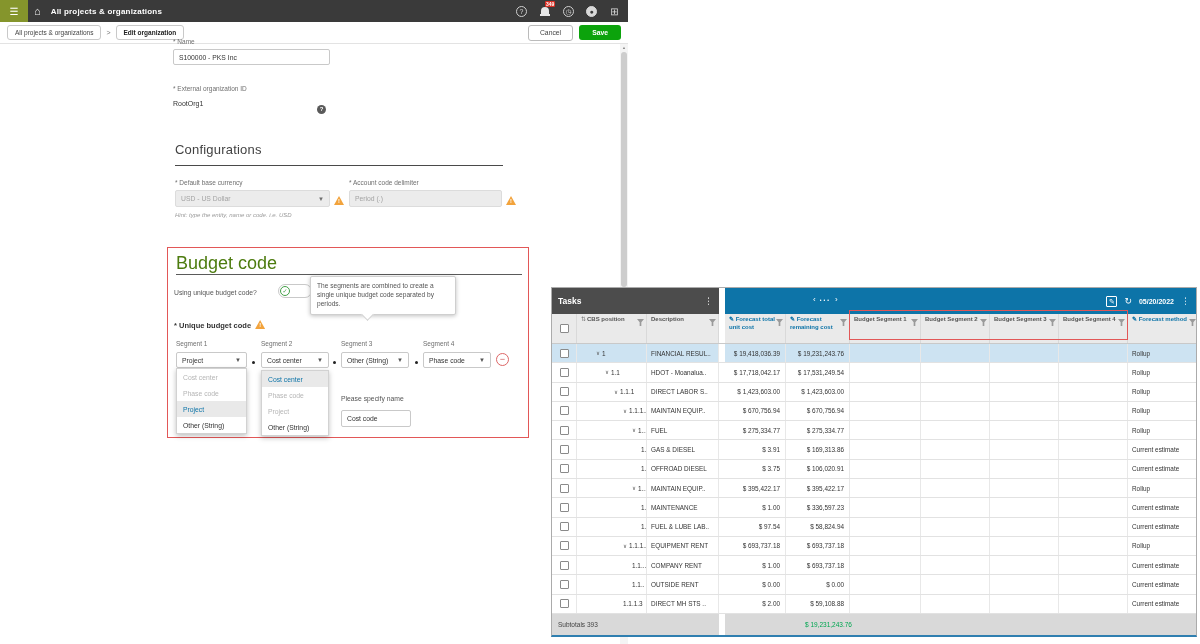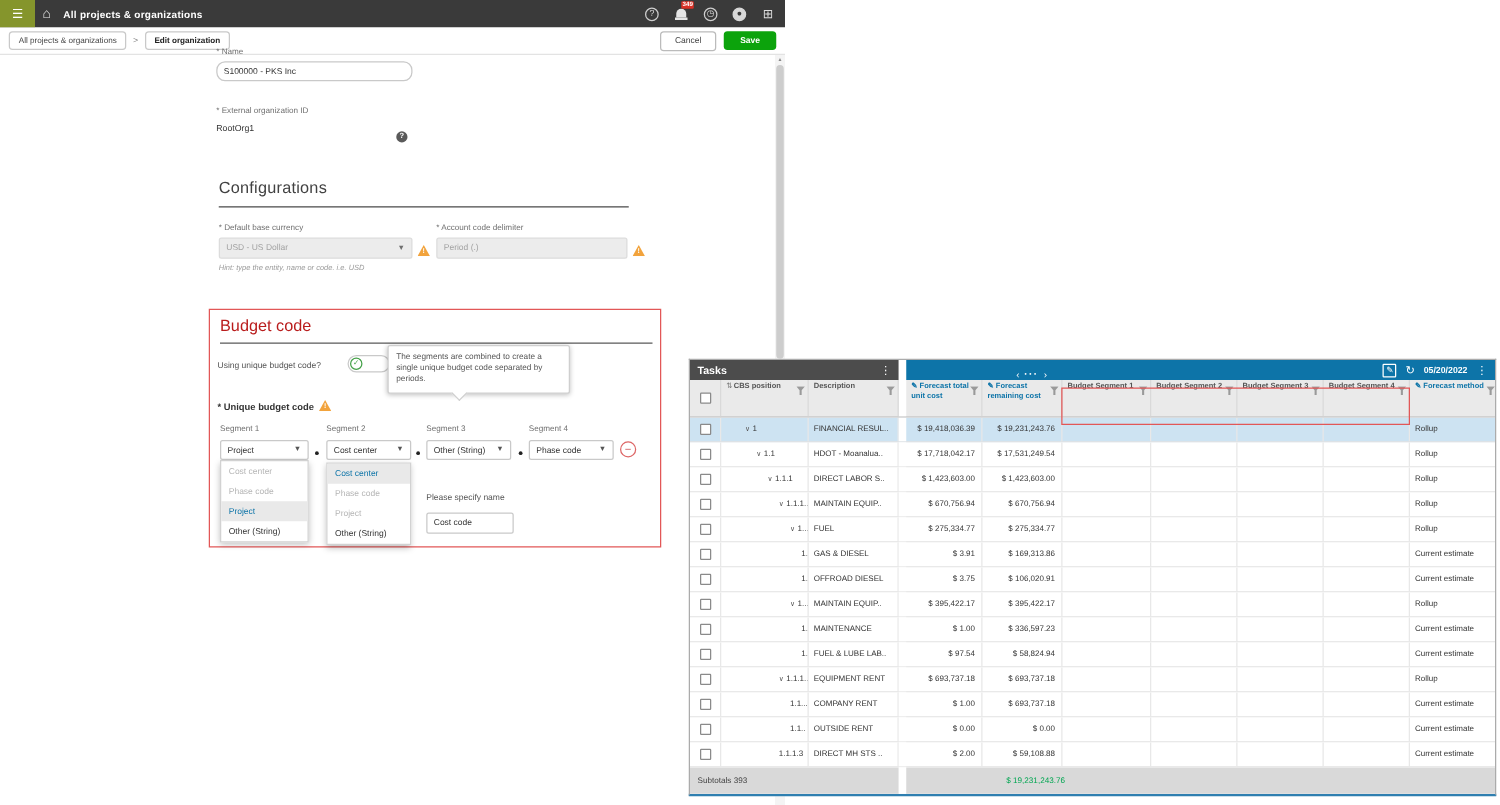--- a/index.html
+++ b/index.html
@@ -32,21 +32,21 @@
   .btn-save { border:none; border-radius:3px; background:#0ca30c; font-size:6.8px; color:#fff; font-weight:bold; padding:4px 13px; cursor:pointer; }
 
   .v-scroll { position:absolute; right:0; top:44px; width:8px; height:600px; background:#f4f4f4; z-index:1; }
   .v-scroll .arr { position:absolute; top:1px; left:1px; width:6px; text-align:center; font-size:4px; color:#888; }
   .v-scroll .thumb { position:absolute; top:8px; left:1px; width:6px; height:235px; background:#cdcdcd; border-radius:3px; }
 
   
   .flabel { font-size:6.5px; color:#6f6f6f; }
   .tinput { border:1px solid #c9c9c9; border-radius:2px; background:#fff; font-size:6.8px; color:#333; padding:0 5px; height:16px; width:100%; font-family:"Liberation Sans", sans-serif; }
   .fgroup { position:absolute; }
-  .fgroup .tinput { margin-top:4px;border-radius:7px; }
+  .fgroup .tinput { margin-top:4px; }
   .g-name { left:173px; top:38px; width:157px; }
   .g-desc { left:348px; top:38px; width:155px; }
   .ext-label { position:absolute; left:173px; top:85px; }
   .ext-value { position:absolute; left:173px; top:100px; font-size:7px; color:#333; }
   .help-circle { position:absolute; left:317px; top:105px; width:9px; height:9px; border-radius:50%; background:#5a5a5a; color:#fff; font-size:6px; font-weight:bold; text-align:center; line-height:9px; }
 
   .section-h { position:absolute; font-size:13px; color:#424242; letter-spacing:.2px; }
   .h-config { left:175px; top:142px; }
   .rule { position:absolute; height:1px; background:#4a4a4a; }
   .rule-config { left:175px; top:165px; width:328px; }
@@ -57,21 +57,21 @@
   .dis-field .caret { margin-left:auto; color:#6f6f6f; font-size:6px; }
   .warn { position:absolute; width:10px; height:9px; }
   .warn .tri { position:absolute; inset:0; background:#f2a33c; clip-path:polygon(50% 0,100% 100%,0 100%); }
   .warn .ex { position:absolute; inset:0; color:#fff; font-size:5.5px; font-weight:bold; text-align:center; line-height:11px; }
   .warn-cur { left:334px; top:196px; }
   .warn-delim { left:506px; top:196px; }
   .hint { position:absolute; left:175px; top:212px; font-size:6px; font-style:italic; color:#9a9a9a; }
 
   
   .budget-box { position:absolute; left:167px; top:247px; width:362px; height:191px; border:1.5px solid #e25757; background:#fff; }
-  .bb-h { position:absolute; left:8px; top:5px; font-size:13px; color:#b91c1c; }
+  .bb-h { position:absolute; left:8px; top:5px; font-size:18px; color:#4d7c0f; }
   .bb-rule { position:absolute; left:8px; top:26px; width:346px; height:1px; background:#5a5a5a; }
   .using-label { position:absolute; left:6px; top:41px; font-size:6.8px; color:#555; }
   .toggle { position:absolute; left:110px; top:36px; width:34px; height:14px; border:1px solid #c9c9c9; border-radius:8px; background:#fff; cursor:pointer; }
   .toggle .knob { position:absolute; left:1px; top:1px; width:10px; height:10px; border:1.5px solid #43a047; border-radius:50%; color:#43a047; font-size:6px; line-height:9px; text-align:center; }
   .tooltip { position:absolute; left:142px; top:28px; width:146px; border:1px solid #cfcfcf; border-radius:2px; background:#fff; box-shadow:0 1px 4px rgba(0,0,0,.25); font-size:6.6px; color:#555; padding:5px 6px; line-height:1.35; }
   .tooltip .tip-arrow { position:absolute; left:52px; bottom:-5px; width:9px; height:9px; background:#fff; border-right:1px solid #cfcfcf; border-bottom:1px solid #cfcfcf; transform:rotate(45deg); }
   .unique-label { position:absolute; left:6px; top:71px; font-size:7.5px; font-weight:bold; color:#333; }
   .warn-inline { position:relative; display:inline-block; width:10px; height:9px; top:1px; margin-left:4px; }
   .seg-label { position:absolute; top:92px; font-size:6.5px; color:#6f6f6f; }
   .seg-select { position:absolute; top:104px; height:16px; border:1px solid #c9c9c9; border-radius:2px; background:#fff; font-size:6.8px; color:#333; display:flex; align-items:center; padding:0 5px; cursor:pointer; }
@@ -83,21 +83,21 @@
   .opt.disabled { color:#b5b5b5; cursor:default; }
   .opt.selected { color:#0d74a8; background:#e9e9e9; }
   .list-1 { left:8px; top:120px; width:71px; }
   .list-2 { left:93px; top:122px; width:68px; }
   .specify-label { position:absolute; left:173px; top:147px; font-size:6.8px; color:#555; }
   .specify-input { position:absolute; left:173px; top:159px; width:70px; }
   .specify-input .tinput { height:17px; }
 
   
   .tasks-panel { position:absolute; left:551px; top:287px; width:646px; height:350px; background:#fff; border:1px solid #ababab; border-bottom:2px solid #2f7fb0; z-index:10; display:flex; flex-direction:column; }
-  .panel-head { height:16px; display:flex; flex:none; }
+  .panel-head { height:26px; display:flex; flex:none; }
   .ph-left { width:167px; background:#4c4c4c; color:#fff; display:flex; align-items:center; padding:0 6px; flex:none; }
   .ph-title { font-size:8.5px; font-weight:bold; }
   .ph-kebab { margin-left:auto; color:#fff; font-size:9px; cursor:pointer; }
   .ph-gap { width:6px; background:#fff; flex:none; }
   .ph-right { flex:1; background:#0d74a8; position:relative; display:flex; align-items:center; color:#fff; }
   .pager { position:absolute; left:88px; top:0; height:23px; display:flex; align-items:center; gap:4px; font-size:8px; cursor:pointer; }
   .pager .dots { font-size:5px; letter-spacing:2px; }
   .ph-tools { margin-left:auto; display:flex; align-items:center; gap:7px; padding-right:6px; }
   .expand-ic { width:11px; height:11px; border:1px solid #fff; border-radius:1px; font-size:7px; line-height:10px; text-align:center; cursor:pointer; }
   .refresh-ic { font-size:9px; cursor:pointer; }

